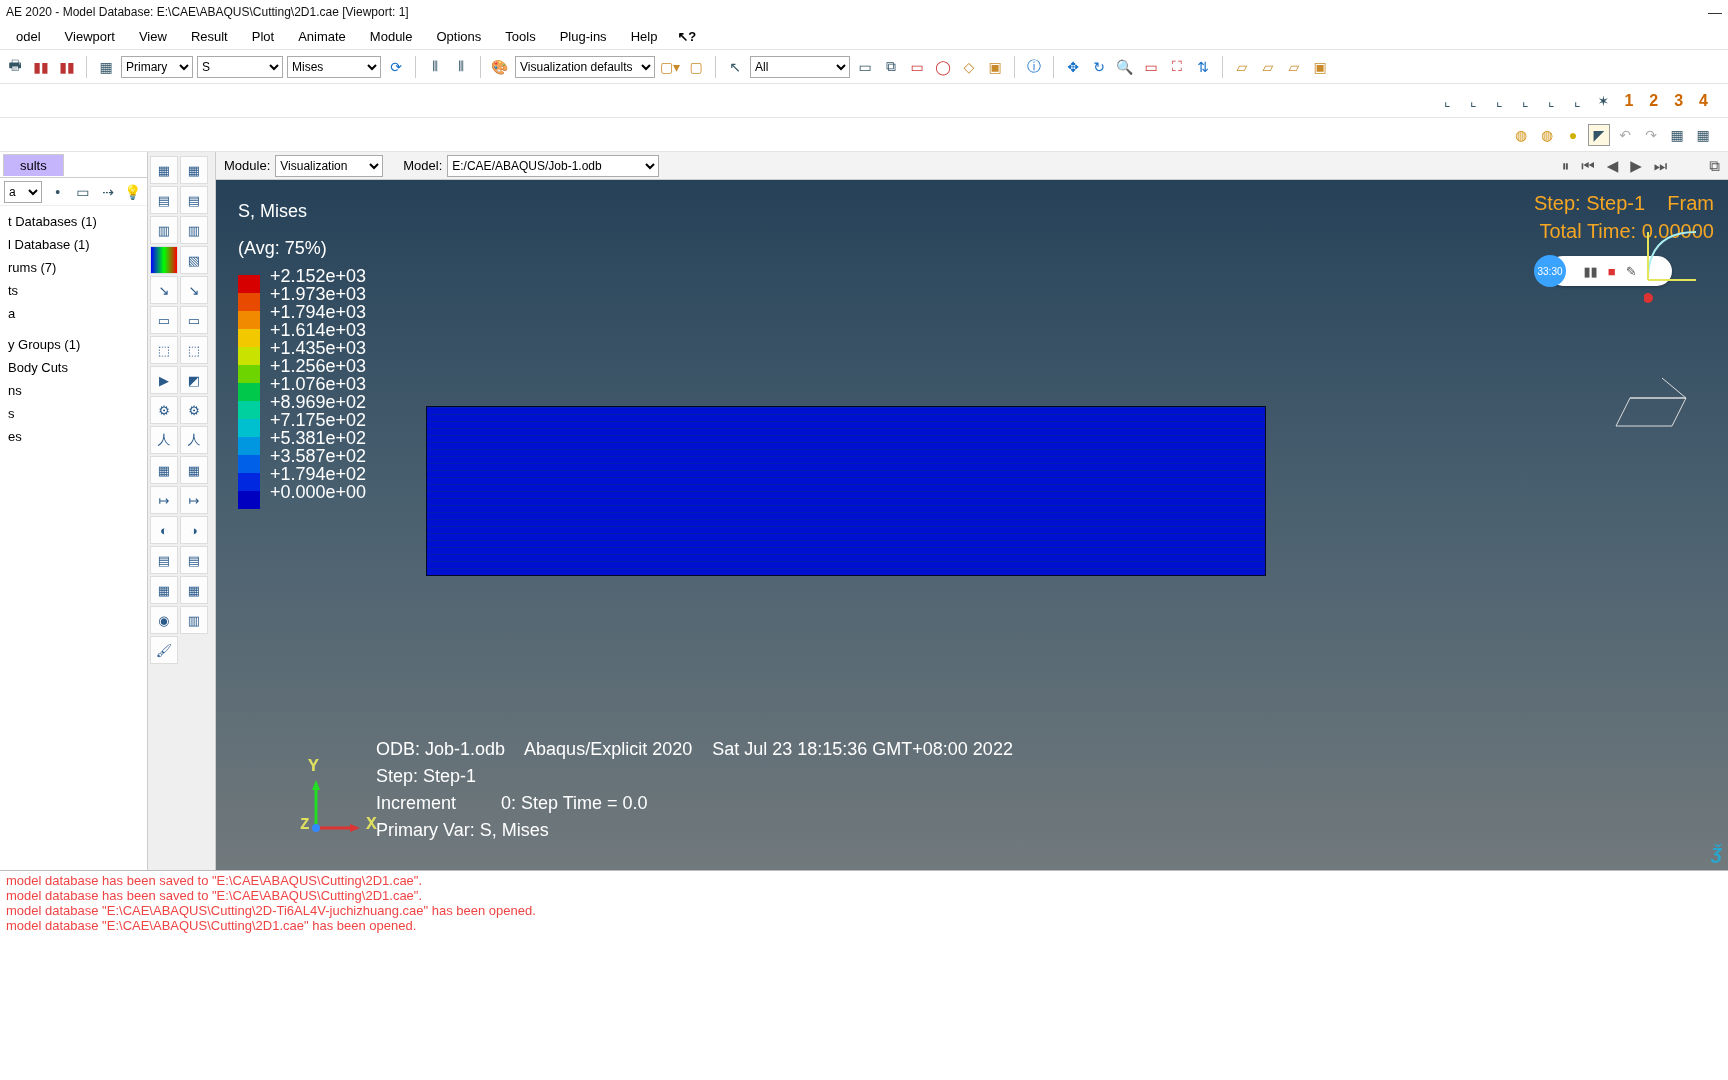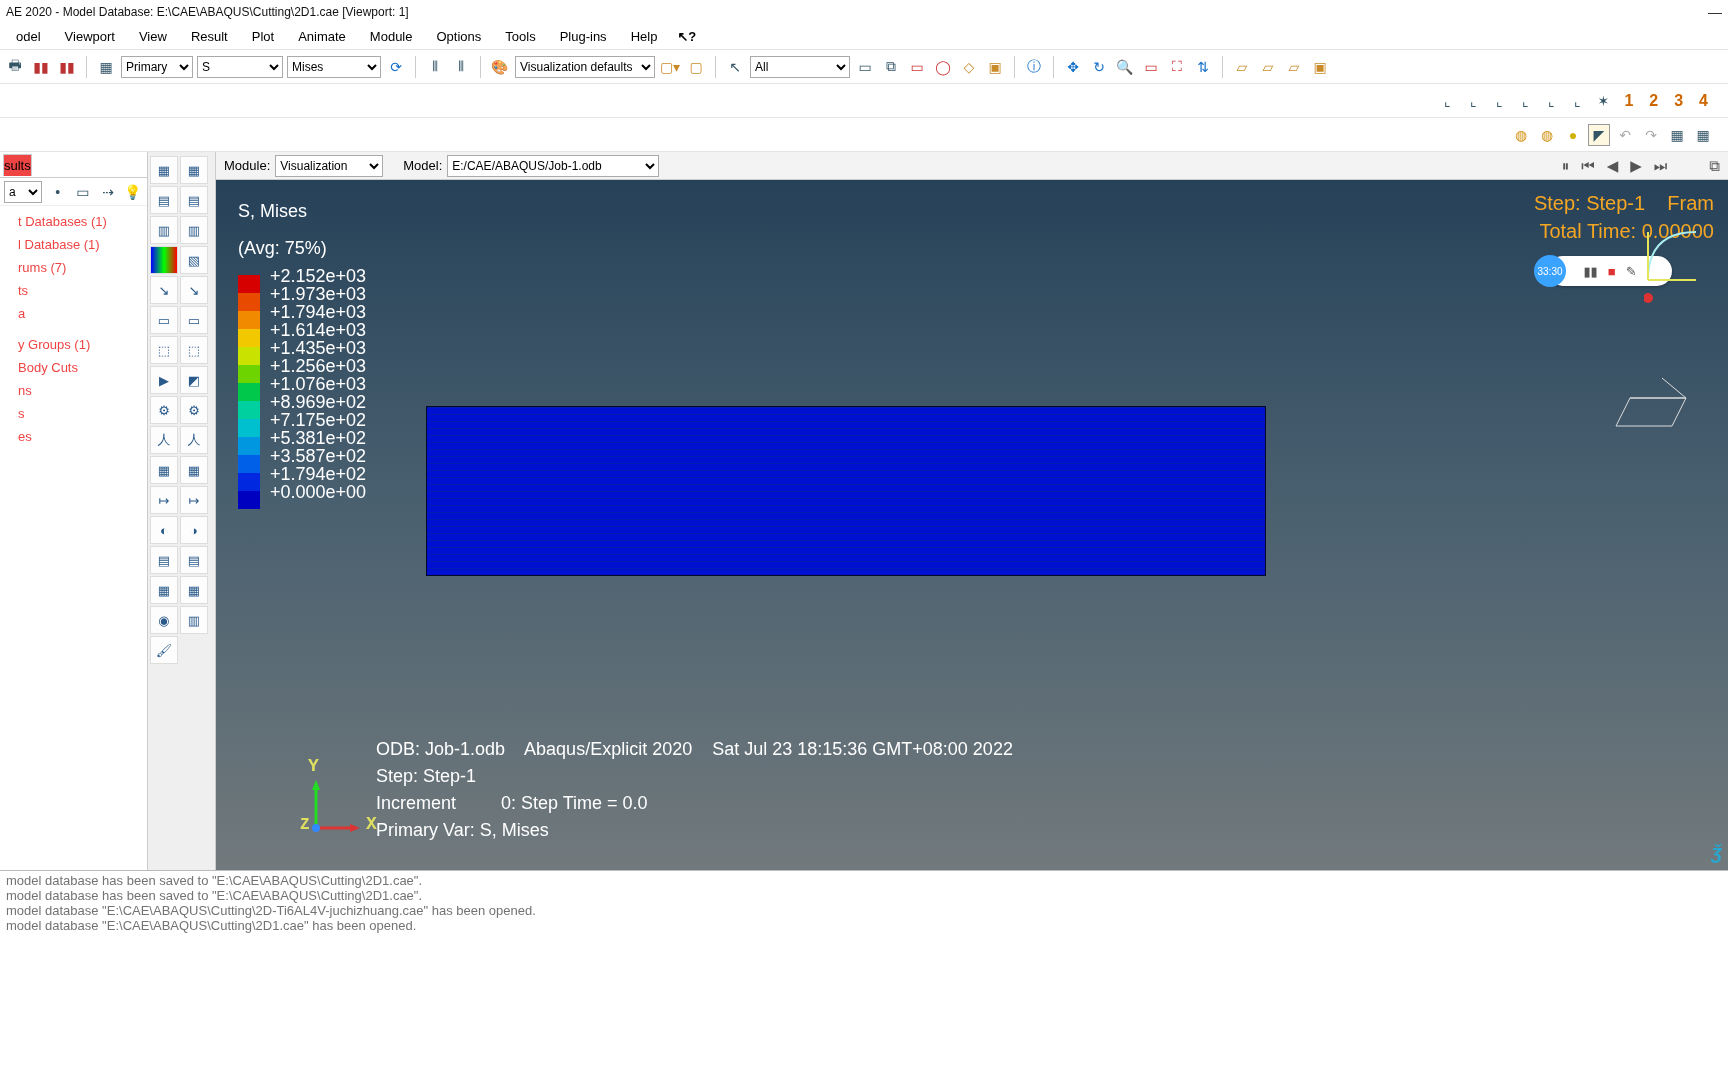--- a/index.html
+++ b/index.html
@@ -15,23 +15,23 @@
 .tbrow { height: 34px; background: #fff; display: flex; align-items: center; padding: 2px 4px; gap: 4px; border-bottom: 1px solid #e4e4e4;}
 .tbrow.right { justify-content:flex-end; padding-right:14px;}
 .tbtn { width: 22px; height: 22px; display:flex; align-items:center; justify-content:center; font-size:14px; color:#356; border:1px solid transparent;}
 .sep { width:1px; height:22px; background:#ccc; margin:0 4px;}
 select.tbsel { height:22px; font-size:12px; border:1px solid #aaa; background:#fff;}
 .tnum { color:#c60; font-size:16px; font-weight:bold; padding:0 6px;}
 
 .main { display:flex; height: 718px; }
 .left { width: 148px; background:#fff; border-right:1px solid #ccc; display:flex; flex-direction:column;}
 .lefttab { height:26px; display:flex; align-items:center; border-bottom:1px solid #ccc;}
-.lefttab span{ padding:3px 0; border:1px solid #ccc; border-bottom:none; background:#ef4444; margin-left:3px;}
+.lefttab span{ padding:3px 16px; border:1px solid #ccc; border-bottom:none; background:#c4b5fd; margin-left:3px;}
 .leftbar { height:28px; display:flex; align-items:center; gap:6px; padding:2px 4px; border-bottom:1px solid #eee;}
-.tree { flex:1; padding:4px 12px; font-size:13px; color:#ef4444;}
+.tree { flex:1; padding:4px 2px; font-size:13px; color:#000000;}
 .tree .ti { padding:4px 0 4px 6px; white-space:nowrap; overflow:hidden;}
 
 .vtools { width:68px; background:#efefef; border-right:1px solid #ccc; display:flex; flex-wrap:wrap; align-content:flex-start; gap:2px; padding:4px 2px;}
 .vtools .vt { width:28px; height:28px; background:#fdfdfd; border:1px solid #ddd; font-size:13px; display:flex;align-items:center;justify-content:center;color:#2a5a8a;}
 
 .centerwrap { flex:1; display:flex; flex-direction:column;}
 .modrow { height:28px; background:#f3f3f3; display:flex; align-items:center; gap:6px; padding:0 8px; border-bottom:1px solid #ccc; justify-content:space-between;}
 .modleft{display:flex;align-items:center;gap:5px;}
 .playctrl{display:flex;gap:12px;color:#555;font-size:15px;}
 .viewport { flex:1; position:relative; background:linear-gradient(#264158,#485f6f 45%,#71797c); overflow:hidden;}
@@ -41,21 +41,21 @@
 .stepbanner{position:absolute;right:14px;top:10px;color:#f5a623;font-family:"Courier New",monospace;font-size:20px;text-align:right;line-height:1.3;white-space:pre;}
 .recorder{position:absolute;right:56px;top:76px;width:124px;height:30px;background:#fff;border-radius:16px;display:flex;align-items:center;justify-content:center;gap:10px;box-shadow:0 1px 3px rgba(0,0,0,0.3);}
 .recorder .bubble{position:absolute;left:-14px;width:32px;height:32px;border-radius:50%;background:#3aa3ff;color:#fff;font-size:10px;display:flex;align-items:center;justify-content:center;}
 .triad{position:absolute;right:28px;top:44px;width:56px;height:80px;}
 .meshbox{position:absolute;left:210px;top:226px;width:840px;height:170px;background:repeating-linear-gradient(0deg,#0010d0 0,#0010d0 6px,#001fb0 6px,#001fb0 7px),repeating-linear-gradient(90deg,transparent 0,transparent 6px,rgba(0,0,120,.5) 6px,rgba(0,0,120,.5) 7px);border:1px solid #000825;}
 .diamond{position:absolute;right:38px;top:190px;width:80px;height:80px;}
 .axisyx{position:absolute;left:82px;bottom:24px;width:70px;height:70px;}
 .vpfoot{position:absolute;left:160px;bottom:26px;color:#fff;font-family:"Courier New",monospace;font-size:18px;line-height:1.45;white-space:pre;}
 .dslogo{position:absolute;right:6px;bottom:6px;color:#2aa6ce;font-size:20px;font-style:italic;font-weight:bold;}
 
-.console{height:72px;background:#fff;border-top:1px solid #bbb;font-family:"Courier New",monospace;font-size:13px;color:#737373;padding:2px 6px;overflow:hidden;}
+.console{height:72px;background:#fff;border-top:1px solid #bbb;font-family:"Courier New",monospace;font-size:13px;color:#ef4444;padding:2px 6px;overflow:hidden;}
 .console div{white-space:pre;}
 </style>
 </head>
 <body>
 
 <div class="titlebar">
   <span>AE 2020 - Model Database: E:\CAE\ABAQUS\Cutting\2D1.cae [Viewport: 1]</span>
   <div class="winbtns">
     <span>—</span>
   </div>

